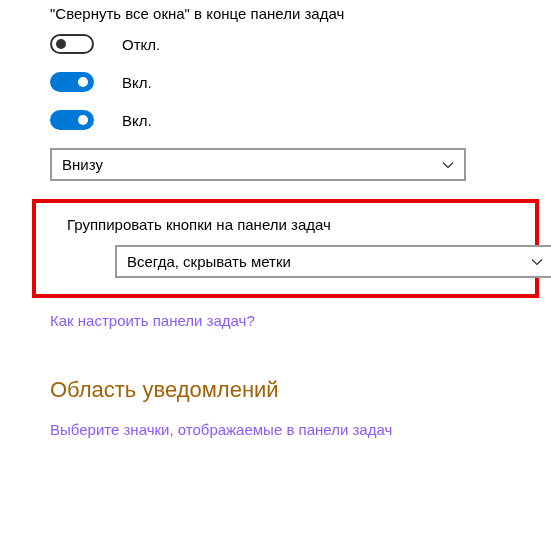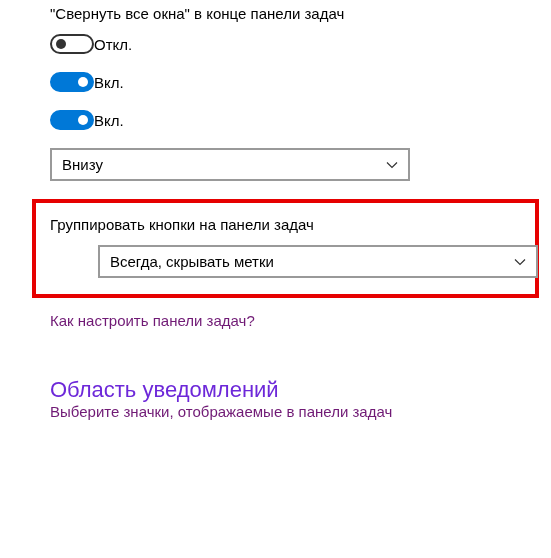--- a/index.html
+++ b/index.html
@@ -17,21 +17,21 @@
   }
   .setting-block { margin-bottom: 18px; }
   .setting-label {
     color: #000;
     line-height: 20px;
     margin-bottom: 10px;
   }
   .toggle-row {
     display: flex;
     align-items: center;
-    gap: 0;
+    gap: 28px;
   }
   .toggle {
     width: 44px;
     height: 20px;
     border-radius: 10px;
     position: relative;
     cursor: pointer;
     flex-shrink: 0;
   }
   .toggle.off {
@@ -63,47 +63,48 @@
   .toggle-state {
     color: #000;
   }
   .dropdown {
     display: flex;
     align-items: center;
     justify-content: space-between;
     border: 2px solid #999;
     background: #fff;
     padding: 6px 10px;
-    width: 360px;
+    width: 416px;
     cursor: pointer;
   }
   .dropdown .chev {
     width: 12px;
     height: 12px;
   }
   .highlight-box {
     border: 4px solid #e60000;
-    padding: 12px 14px 16px 14px;
+    padding: 12px 14px 16px 31px;
     margin-left: -18px;
     margin-right: -18px;
     margin-top: 10px;
     margin-bottom: 14px;
   }
   .highlight-box .dropdown { width: 440px; margin-left: 48px; }
   .link {
-    color: #701a75;
+    color: #8b5cf6;
     cursor: pointer;
     margin-bottom: 30px;
     display: inline-block;
   }
   .section-heading {
     font-size: 22px;
     font-weight: 400;
-    color: #6d28d9;
+    color: #a16207;
     margin-top: 18px;
+    margin-bottom: 18px;
   }
 </style>
 </head>
 <body>
 
 
 
 
 <div class="setting-block">
   <div class="setting-label">"Свернуть все окна" в конце панели задач</div>

